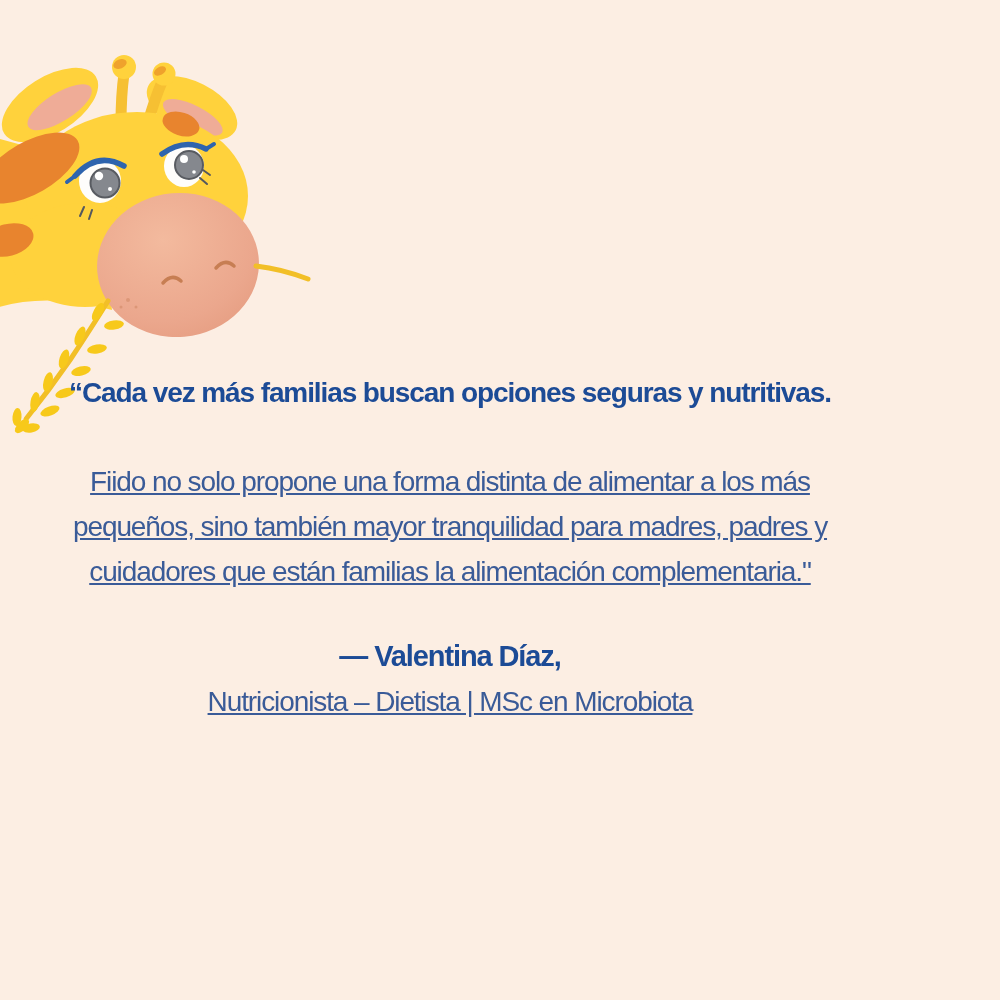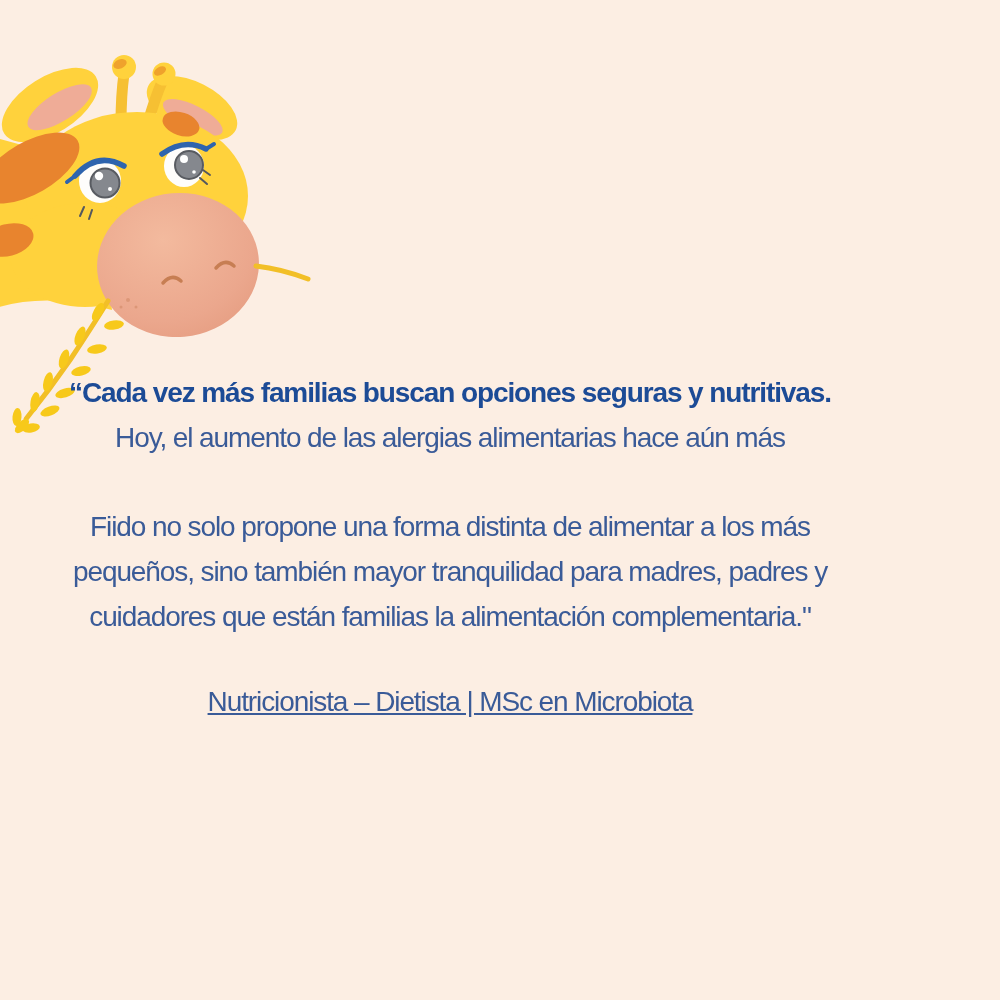--- a/index.html
+++ b/index.html
@@ -31,21 +31,21 @@
     left: 40px;
     right: 40px;
     top: 370px;
     text-align: center;
     color: #3A5B98;
     font-size: 28px;
     line-height: 45px;
     letter-spacing: -1.1px;
   }
   .para { margin: 0; }
-  .para-2 { margin-top: 44px; }
+  .para-2 { margin-top: 44px; text-decoration: underline; }
   .line { display: block; }
   .bold {
     font-weight: 700;
     color: #1C4B96;
   }
   .attribution { margin-top: 40px; }
   .attribution-name {
     font-weight: 700;
     color: #1C4B96;
     font-size: 29px;
@@ -157,25 +157,25 @@
       <ellipse cx="50" cy="411" rx="10" ry="4.5" transform="rotate(-20 50 411)"></ellipse>
       <ellipse cx="17" cy="417" rx="9" ry="4.5" transform="rotate(-85 17 417)"></ellipse>
       <ellipse cx="22" cy="426" rx="9" ry="4.5" transform="rotate(-45 22 426)"></ellipse>
       <ellipse cx="31" cy="428" rx="9" ry="4.5" transform="rotate(-10 31 428)"></ellipse>
     </g>
   </svg>
 
   <main class="quote-block">
     <p class="para para-1">
       <span class="line bold">“Cada vez más familias buscan opciones seguras y nutritivas.</span>
-      <span class="line">Hoy, el aumento de las alergias alimentarias hace aún más</span>
     </p>
     <p class="para para-2">
       <span class="line">Fiido no solo propone una forma distinta de alimentar a los más</span>
       <span class="line">pequeños, sino también mayor tranquilidad para madres, padres y</span>
       <span class="line">cuidadores que están familias la alimentación complementaria."</span>
     </p>
     <div class="attribution">
+      <div class="attribution-name">— Valentina Díaz,</div>
       <div class="attribution-title">Nutricionista – Dietista | MSc en Microbiota</div>
     </div>
   </main>
 
 </div>
 
 </body></html>

